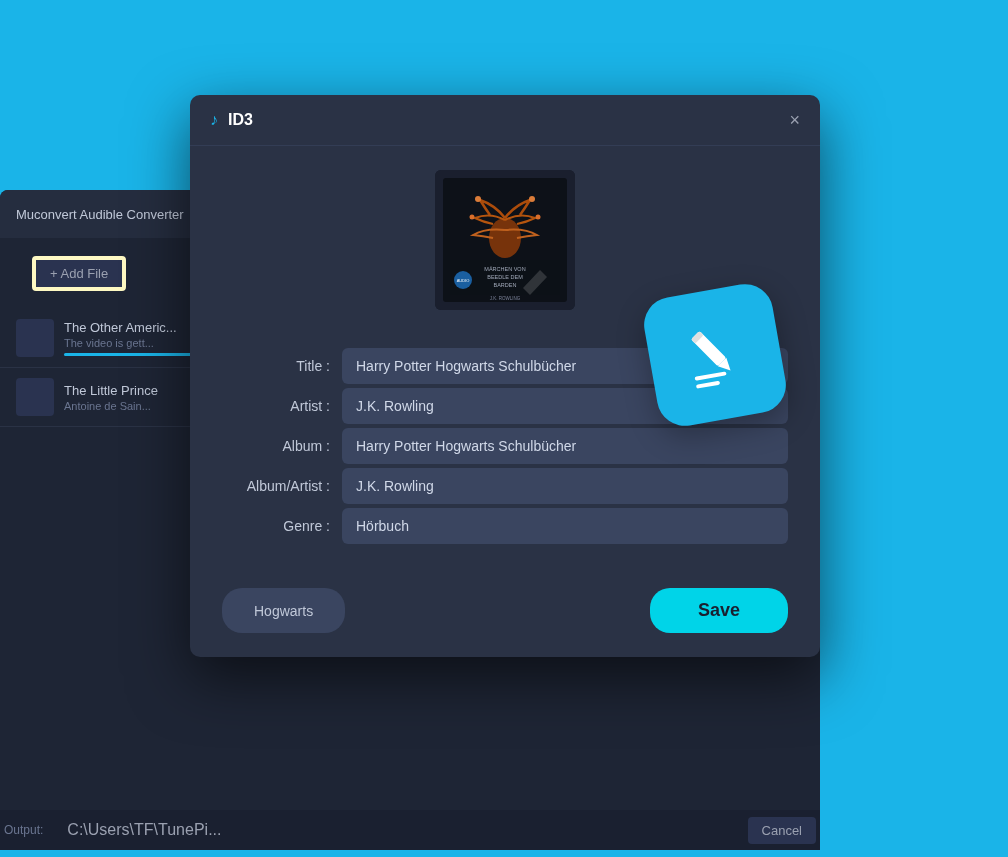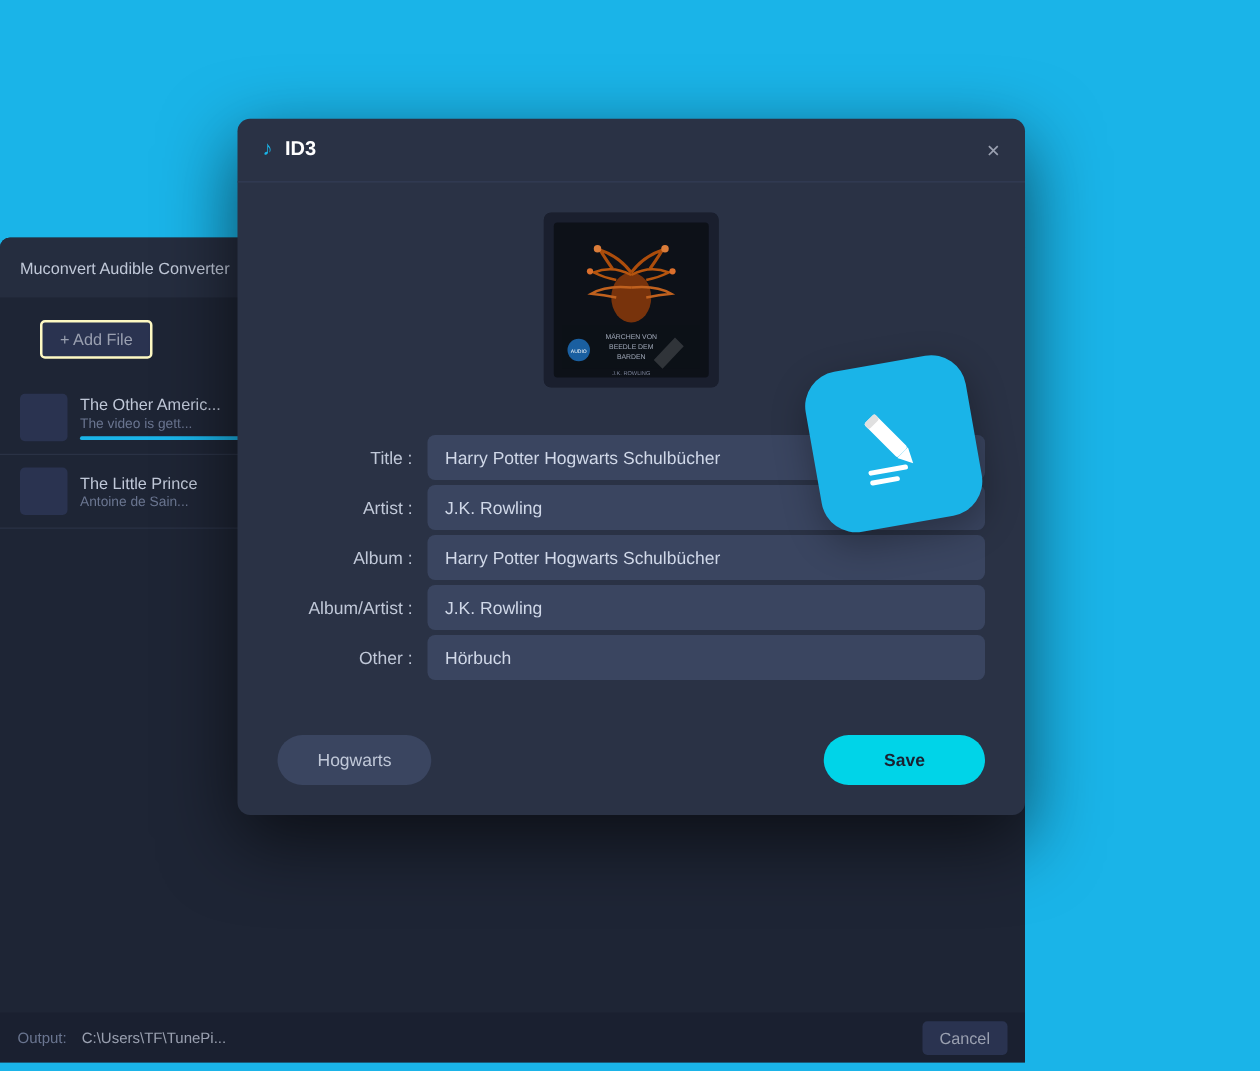--- a/index.html
+++ b/index.html
@@ -35,21 +35,21 @@
     }
 
     .bg-app-icons {
       margin-left: auto;
       display: flex;
       gap: 16px;
     }
 
     .bg-add-file {
       background: #2a3350;
-      border: 2px solid #fef9c3;
+      border: 4px solid #fef9c3;
       color: #9aa0b0;
       padding: 6px 14px;
       border-radius: 4px;
       font-size: 13px;
       margin: 10px 16px;
       display: inline-block;
     }
 
     .bg-list-item {
       display: flex;
@@ -112,32 +112,32 @@
 
     .bg-output {
       position: absolute;
       bottom: 0;
       left: 0;
       right: 0;
       height: 40px;
       background: #1a2030;
       display: flex;
       align-items: center;
-      padding: 0 14px;
-      gap: 12px;
+      padding: 0 4px;
+      gap: 24px;
     }
 
     .bg-output-label {
       color: #6a7590;
       font-size: 12px;
     }
 
     .bg-output-path {
       color: #9aa0b0;
-      font-size: 12px;
+      font-size: 16px;
     }
 
     .bg-cancel-btn {
       margin-left: auto;
       background: #2a3350;
       color: #9aa0b0;
       border: none;
       padding: 6px 14px;
       border-radius: 4px;
       font-size: 13px;
@@ -269,21 +269,21 @@
       font-size: 14px;
       cursor: pointer;
     }
 
     .save-btn {
       background: #00d4e8;
       color: #1a2030;
       border: none;
       border-radius: 20px;
       padding: 12px 48px;
-      font-size: 14px;
+      font-size: 18px;
       font-weight: 600;
       cursor: pointer;
     }
 
     
     .edit-badge {
       position: absolute;
       top: 290px;
       left: 650px;
       width: 130px;
@@ -409,21 +409,21 @@
         </div>
         <div class="form-row">
           <label class="form-label">Album :</label>
           <input type="text" class="form-input" value="Harry Potter Hogwarts Schulbücher" style="">
         </div>
         <div class="form-row">
           <label class="form-label">Album/Artist :</label>
           <input type="text" class="form-input" value="J.K. Rowling" style="">
         </div>
         <div class="form-row">
-          <label class="form-label">Other :</label>
+          <label class="form-label">Genre :</label>
           <input type="text" class="form-input" value="Hörbuch" style="">
         </div>
       </div>
   </div>
   <div class="modal-footer">
     <button class="default-btn">Hogwarts</button>
     <button class="save-btn">Save</button>
   </div>
 </div>
 

